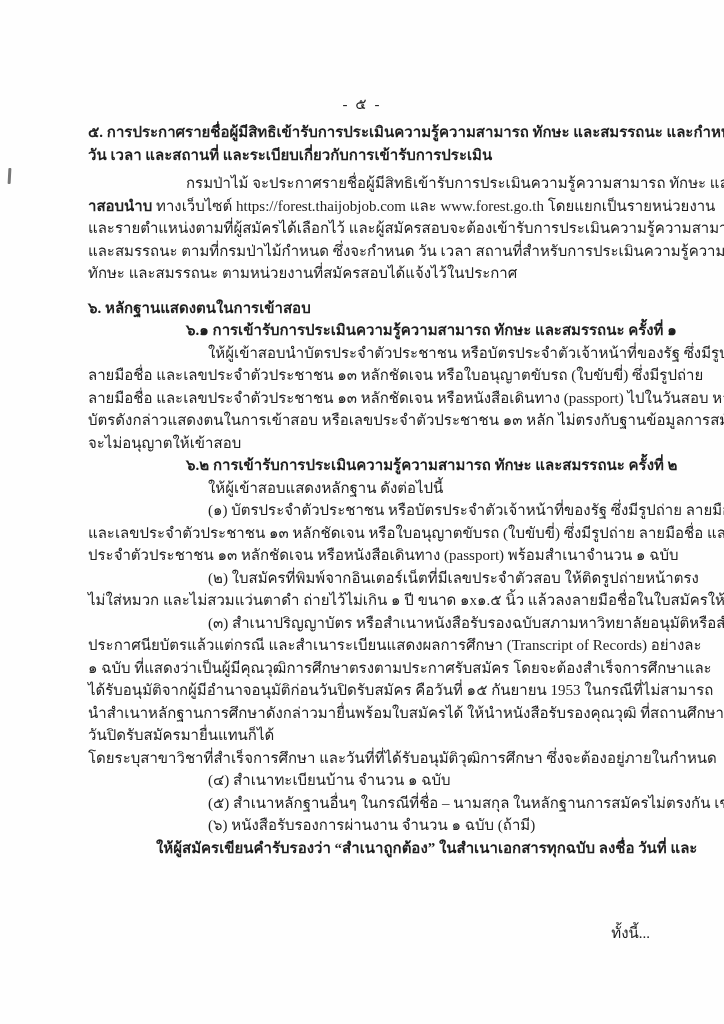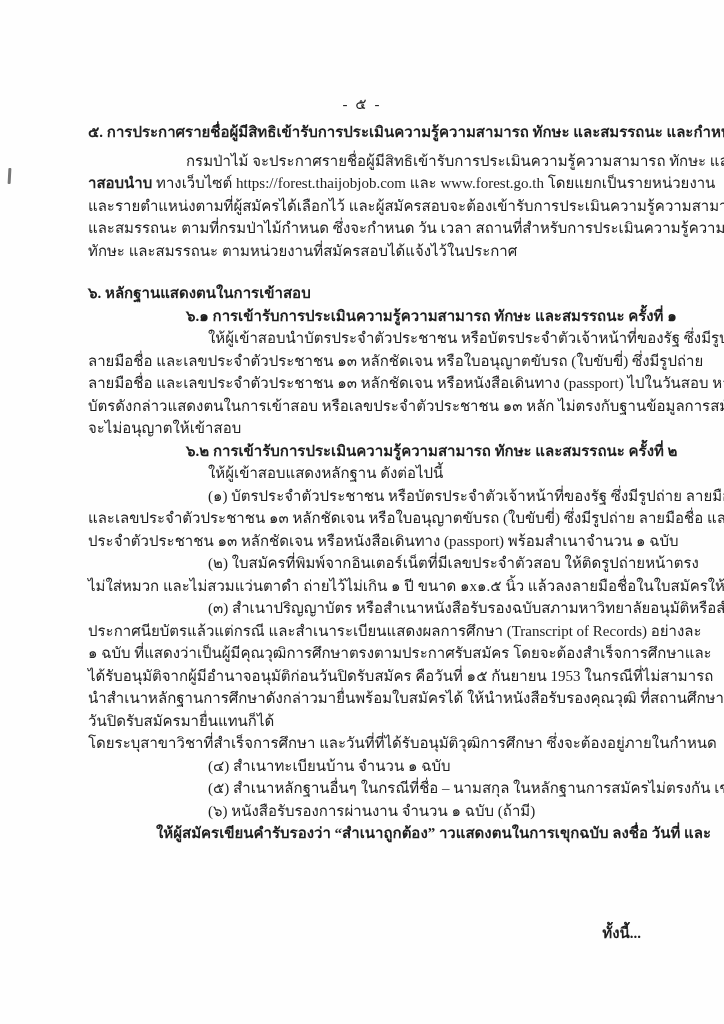--- a/index.html
+++ b/index.html
@@ -19,23 +19,23 @@
   .content{
     position:absolute;left:88px;top:121px;width:560px;
     line-height:22.5px;
   }
   .ln{white-space:nowrap;}
   .b{font-weight:bold;}
   .i1{padding-left:68px;}
   .i2{padding-left:98px;}
   .i3{padding-left:120px;}
   .gap6{margin-top:6px;}
-  .gap4{margin-top:20px;}
+  .gap4{margin-top:12px;}
   .cont-mark{
-    position:absolute;top:921px;right:83px;font-weight:bold;
+    position:absolute;top:921px;right:74px;
   }
   .artifact{
     position:absolute;left:8px;top:168px;width:3px;height:16px;
     background:#4a4a4a;border-radius:1px;opacity:.75;
     transform:rotate(3deg);
   }
 </style>
 </head>
 <body>
 
@@ -43,20 +43,21 @@
 
   <div class="artifact"></div>
 
   <div class="page-no">- ๕ -</div>
 
   <div class="content">
 
     <div>
       <div>
           <div class="ln b">๕. การประกาศรายชื่อผู้มีสิทธิเข้ารับการประเมินความรู้ความสามารถ ทักษะ และสมรรถนะ และกำหนด</div>
+          <div class="ln b">วัน เวลา และสถานที่ และระเบียบเกี่ยวกับการเข้ารับการประเมิน</div>
         </div>
       <div class="gap6">
           <div class="ln i2">กรมป่าไม้ จะประกาศรายชื่อผู้มีสิทธิเข้ารับการประเมินความรู้ความสามารถ ทักษะ และ</div>
           <div class="ln"><span class="b">าสอบนำบ</span> ทางเว็บไซต์ https://forest.thaijobjob.com และ www.forest.go.th โดยแยกเป็นรายหน่วยงาน</div>
           <div class="ln">และรายตำแหน่งตามที่ผู้สมัครได้เลือกไว้ และผู้สมัครสอบจะต้องเข้ารับการประเมินความรู้ความสามารถ ทักษะ</div>
           <div class="ln">และสมรรถนะ ตามที่กรมป่าไม้กำหนด ซึ่งจะกำหนด วัน เวลา สถานที่สำหรับการประเมินความรู้ความสามารถ</div>
           <div class="ln">ทักษะ และสมรรถนะ ตามหน่วยงานที่สมัครสอบได้แจ้งไว้ในประกาศ</div>
         </div>
     </div>
 
@@ -88,21 +89,21 @@
             <div class="ln">๑ ฉบับ ที่แสดงว่าเป็นผู้มีคุณวุฒิการศึกษาตรงตามประกาศรับสมัคร โดยจะต้องสำเร็จการศึกษาและ</div>
             <div class="ln">ได้รับอนุมัติจากผู้มีอำนาจอนุมัติก่อนวันปิดรับสมัคร คือวันที่ ๑๕ กันยายน 1953 ในกรณีที่ไม่สามารถ</div>
             <div class="ln">นำสำเนาหลักฐานการศึกษาดังกล่าวมายื่นพร้อมใบสมัครได้ ให้นำหนังสือรับรองคุณวุฒิ ที่สถานศึกษาออกให้</div>
             <div class="ln">วันปิดรับสมัครมายื่นแทนก็ได้</div>
             <div class="ln">โดยระบุสาขาวิชาที่สำเร็จการศึกษา และวันที่ที่ได้รับอนุมัติวุฒิการศึกษา ซึ่งจะต้องอยู่ภายในกำหนด</div>
             <div class="ln i3">(๔) สำเนาทะเบียนบ้าน จำนวน ๑ ฉบับ</div>
             <div class="ln i3">(๕) สำเนาหลักฐานอื่นๆ ในกรณีที่ชื่อ – นามสกุล ในหลักฐานการสมัครไม่ตรงกัน เช่น</div>
             <div class="ln i3">(๖) หนังสือรับรองการผ่านงาน จำนวน ๑ ฉบับ (ถ้ามี)</div>
           </div>
         <div>
-            <div class="ln b i1">ให้ผู้สมัครเขียนคำรับรองว่า “สำเนาถูกต้อง” าวแสดงตนในการเขุกฉบับ ลงชื่อ วันที่ และ</div>
+            <div class="ln b i1">ให้ผู้สมัครเขียนคำรับรองว่า “สำเนาถูกต้อง” ในสำเนาเอกสารทุกฉบับ ลงชื่อ วันที่ และ</div>
           </div>
       </div>
     </div>
 
   </div>
 
   <div class="cont-mark">ทั้งนี้...</div>
 
 </div>
 

